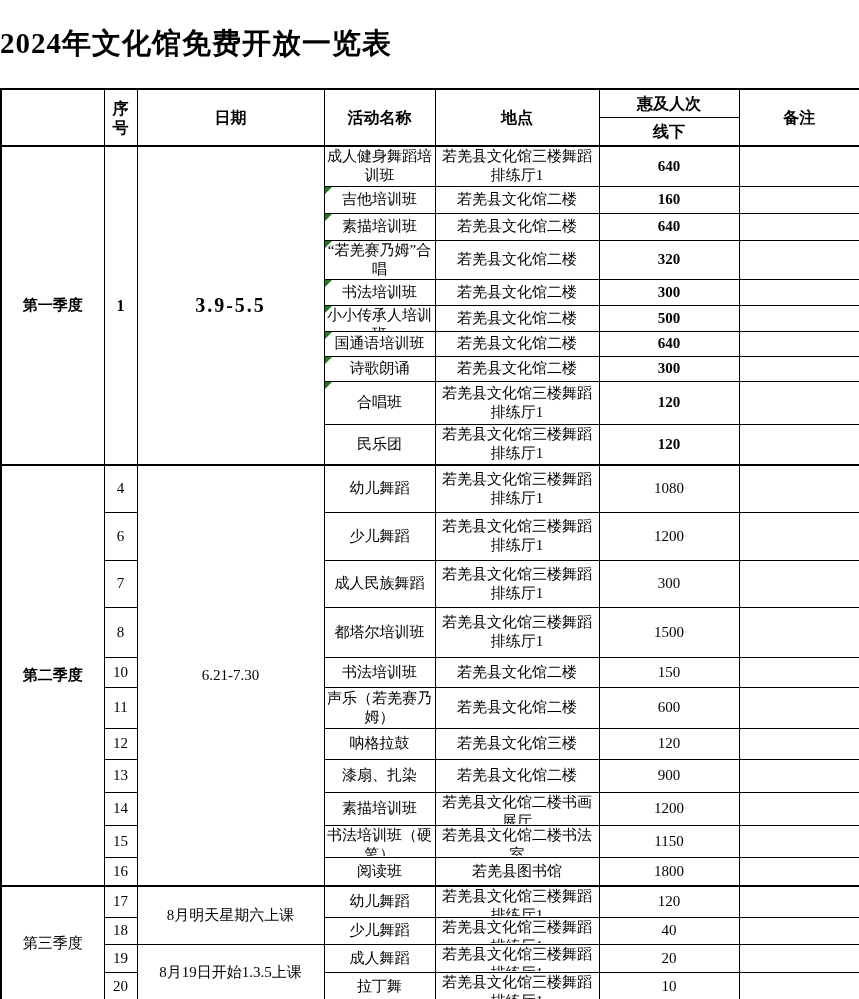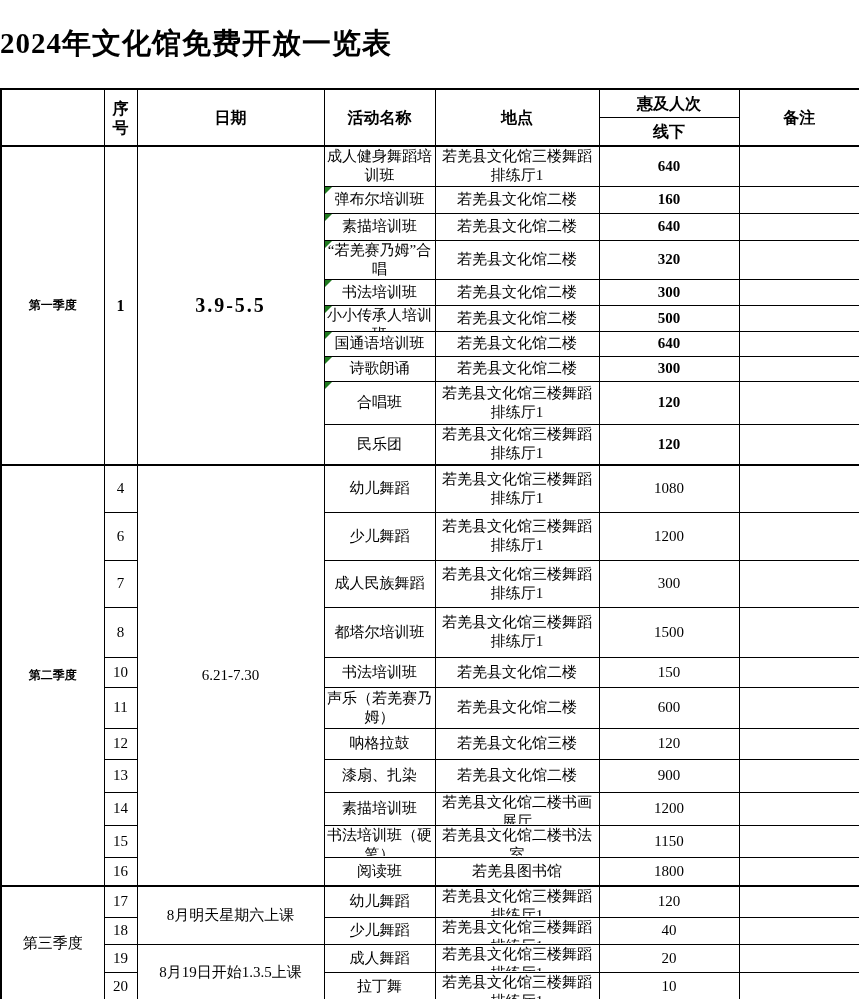--- a/index.html
+++ b/index.html
@@ -24,21 +24,21 @@
     border:1px solid var(--line);
     padding:0 2px;
     text-align:center; vertical-align:middle;
     font-size:15px; line-height:19px; font-weight:normal;
     overflow:hidden;
   }
   thead th { font-weight:bold; font-size:16px; }
   thead tr.hr1 th.benef { border-bottom:1px solid var(--line);text-align:center; }
   tbody.sec > tr:first-child > td { border-top:2px solid var(--line); }
   table.sheet thead > tr.hr2 > th { border-bottom:2px solid var(--line); }
-  td.quarter { font-size:12px; }
+  td.quarter { font-size:15px; }
   tbody.q1 td.quarter, tbody.q2 td.quarter { font-weight:bold; }
   tbody.q3 td.quarter { font-weight:normal; font-size:15px; }
   tbody.q1 td.seq { font-weight:bold; font-size:16px; }
   tbody.q1 td.date { font-weight:bold; font-size:20px; letter-spacing:2px;text-align:center; }
   tbody.q1 td.count { font-weight:bold; }
   td.rel { position:relative; }
   .tri {
     position:absolute; top:0; left:0; width:0; height:0;
     border-top:7px solid var(--marker);
     border-right:7px solid transparent;
@@ -82,21 +82,21 @@
     <tr style="height:40px">
       <td class="quarter" rowspan="10">第一季度</td>
       <td class="seq" rowspan="10">1</td>
       <td class="date" rowspan="10">3.9-5.5</td>
       <td class="activity">成人健身舞蹈培训班</td>
       <td class="location">若羌县文化馆三楼舞蹈排练厅1</td>
       <td class="count">640</td>
       <td class="remarks"></td>
     </tr>
     <tr style="height:27px">
-      <td class="activity rel"><span class="tri"></span><span>弹布尔培训班</span></td>
+      <td class="activity rel"><span class="tri"></span><span>吉他培训班</span></td>
       <td class="location">若羌县文化馆二楼</td>
       <td class="count">160</td>
       <td class="remarks"></td>
     </tr>
     <tr style="height:27px">
       <td class="activity rel"><span class="tri"></span><span>素描培训班</span></td>
       <td class="location">若羌县文化馆二楼</td>
       <td class="count">640</td>
       <td class="remarks"></td>
     </tr>

